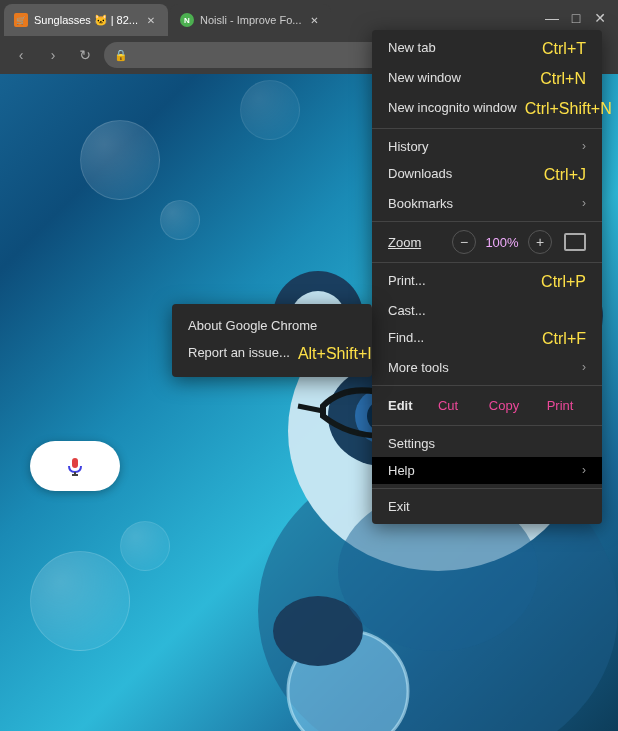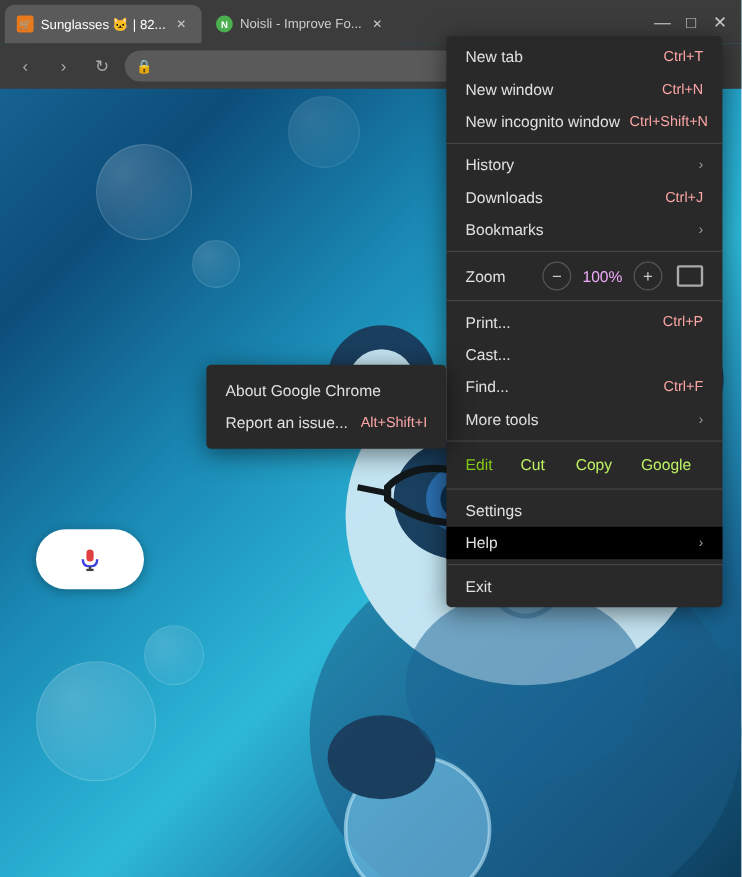--- a/index.html
+++ b/index.html
@@ -241,22 +241,22 @@
 
     .menu-item.highlighted {
       background: #000000;
     }
 
     .menu-item-label {
       flex: 1;
     }
 
     .menu-item-shortcut {
-      color: #fca5a5;
-      font-size: 12px;
+      color: #fde047;
+      font-size: 16px;
       margin-left: 8px;
     }
 
     .menu-item-arrow {
       color: #999;
       font-size: 12px;
       margin-left: 4px;
     }
 
     .menu-separator {
@@ -267,20 +267,21 @@
 
     
     .zoom-row {
       display: flex;
       align-items: center;
       padding: 4px 16px;
     }
 
     .zoom-label {
       flex: 1;
+      text-decoration: underline;
     }
 
     .zoom-controls {
       display: flex;
       align-items: center;
       gap: 8px;
     }
 
     .zoom-btn {
       width: 24px;
@@ -313,30 +314,31 @@
 
     
     .edit-row {
       display: flex;
       align-items: center;
       padding: 4px 16px;
       gap: 4px;
     }
 
     .edit-label {
-      color: #84cc16;
+      color: #e5e5e5;
       min-width: 30px;
+      font-weight: bold;
     }
 
     .edit-btn {
       flex: 1;
       text-align: center;
       padding: 4px 10px;
       cursor: pointer;
-      color: #bef264;
+      color: #ec4899;
       border-radius: 4px;
     }
 
     
     .help-submenu {
       position: absolute;
       top: 304px;
       right: 246px;
       width: 200px;
       background: #292929;
@@ -529,21 +531,21 @@
     <span class="menu-item-label">More tools</span>
     <span class="menu-item-arrow">›</span>
   </div>
 
   <div class="menu-separator"></div>
 
   <div class="edit-row">
     <span class="edit-label">Edit</span>
     <div class="edit-btn">Cut</div>
     <div class="edit-btn">Copy</div>
-    <div class="edit-btn">Google</div>
+    <div class="edit-btn">Print</div>
   </div>
 
   <div class="menu-separator"></div>
 
   <div class="menu-item">
     <span class="menu-item-label">Settings</span>
   </div>
 
   <div class="menu-item highlighted">
     <span class="menu-item-label">Help</span>

